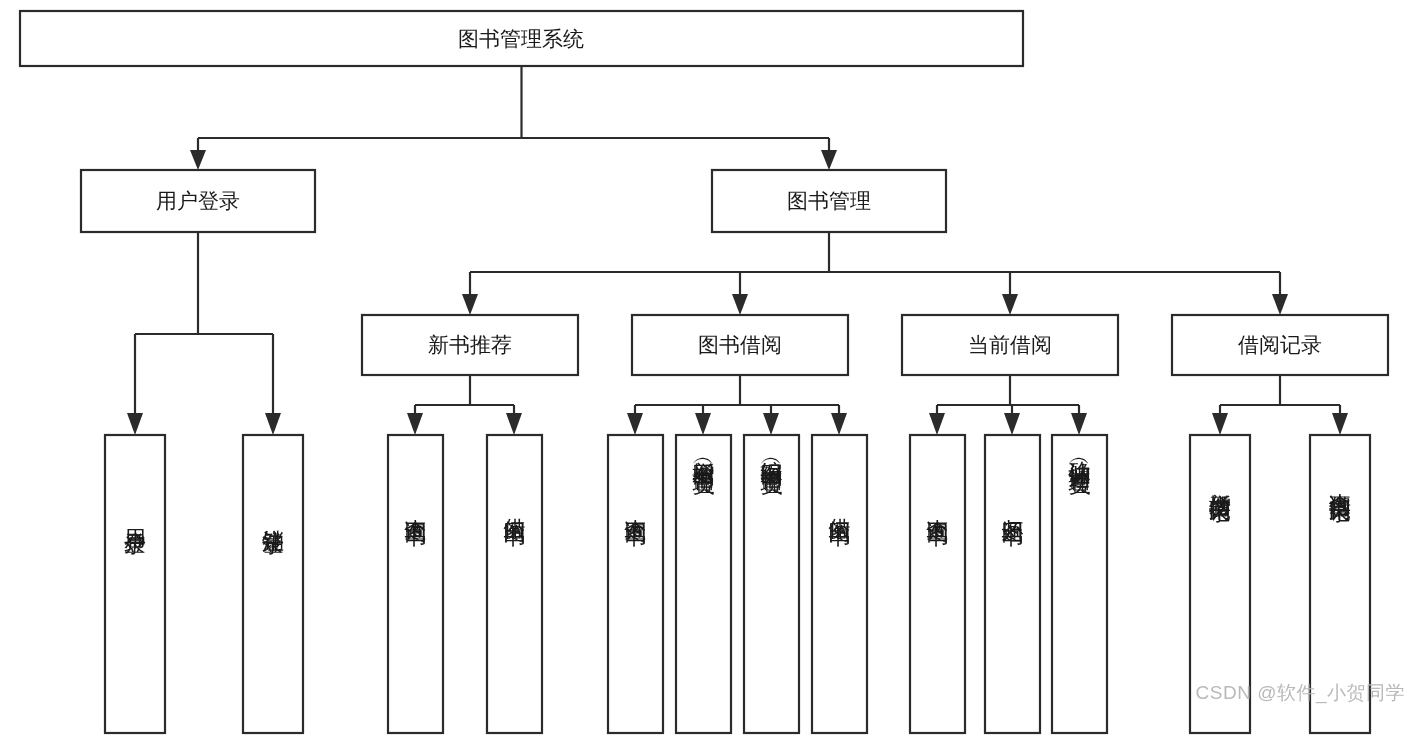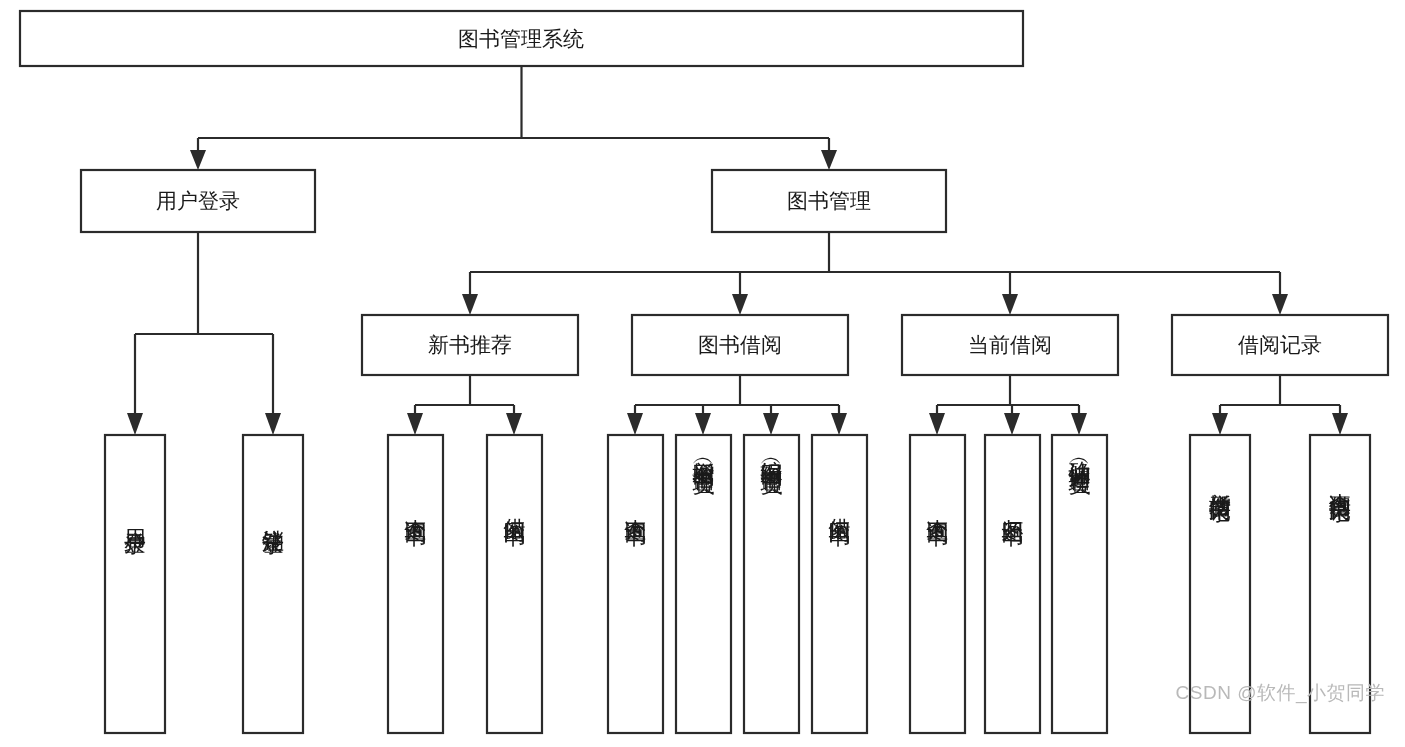--- a/index.html
+++ b/index.html
@@ -60,21 +60,21 @@
     text-orientation: upright;
     font-family: "Liberation Sans", "DejaVu Sans", sans-serif;
     font-size: 22px;
     line-height: 1.0;
     letter-spacing: 2px;
     color: #1a1a1a;
     white-space: nowrap;
   }
   .watermark {
     position: absolute;
-    right: 20px;
+    right: 0;
     bottom: 6px;
     font-family: "Liberation Sans", "DejaVu Sans", sans-serif;
     font-size: 19px;
     color: #b9b9b9;
     letter-spacing: 0.5px;
     white-space: nowrap;
   }
 </style>
 </head>
 <body>

